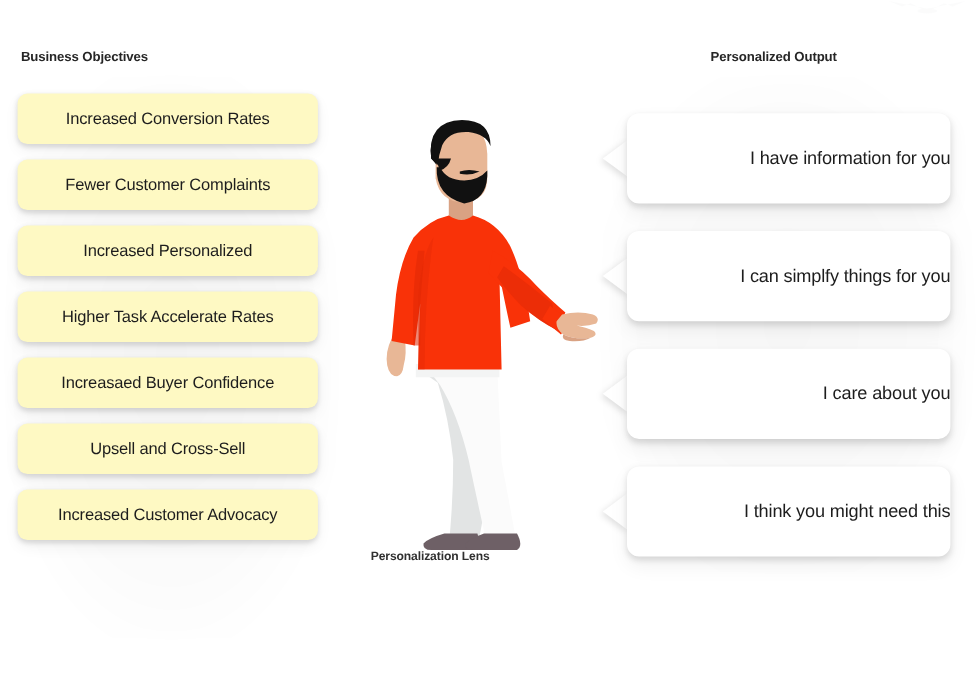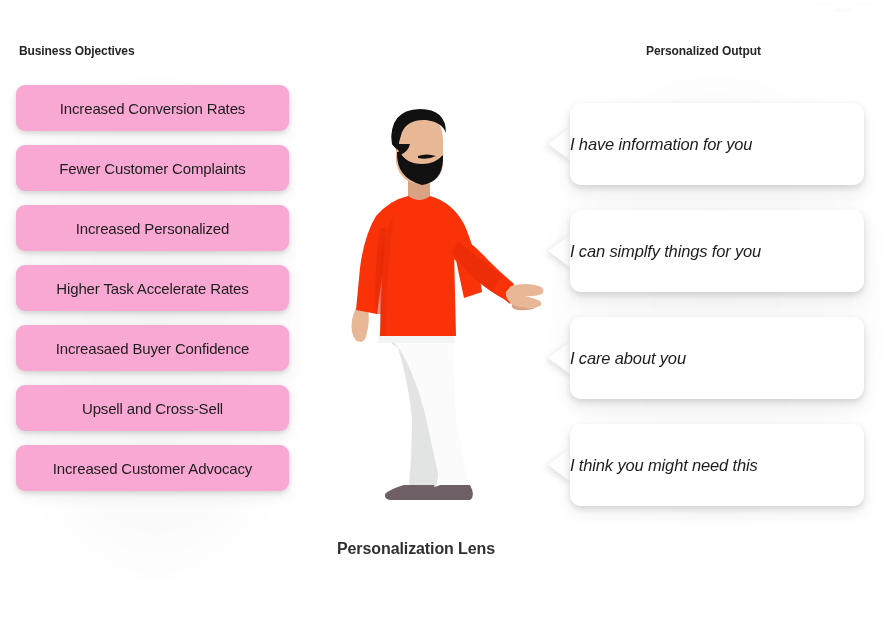--- a/index.html
+++ b/index.html
@@ -74,21 +74,21 @@
     left: 16px;
     top: 85px;
     width: 273px;
   }
   .objective-pill {
     position: relative;
     width: 273px;
     height: 46px;
     margin-bottom: 14px;
     border-radius: 9px;
-    background: #f9a8d4;
+    background: #fef9c3;
     box-shadow: 0 2px 5px rgba(0,0,0,0.13), 0 6px 14px rgba(0,0,0,0.055);
     display: flex;
     align-items: center;
     justify-content: center;
   }
   .objective-label {
     font-size: 15px;
     color: #1d1d1d;
     letter-spacing: -0.15px;
     white-space: nowrap;
@@ -122,44 +122,43 @@
     position: absolute;
     left: 22px;
     top: 0px;
     width: 294px;
     height: 82px;
     border-radius: 11px;
     background: #ffffff;
     box-shadow: 0 3px 6px rgba(0,0,0,0.13), 0 8px 18px rgba(0,0,0,0.06);
     display: flex;
     align-items: center;
-    justify-content: flex-start;
+    justify-content: flex-end;
     z-index: 2;
-    font-style: italic;
   }
   .bubble-text {
     font-size: 16.5px;
     color: #1d1d1d;
     letter-spacing: -0.15px;
     white-space: nowrap;
   }
 
   
   #illustration {
     position: absolute;
     left: 330px;
     top: 100px;
     width: 215px;
     height: 400px;
   }
   #caption-lens {
     position: absolute;
     left: 337px;
-    top: 540px;
-    font-size: 16px;
+    top: 500px;
+    font-size: 11px;
     font-weight: bold;
     color: #303030;
     letter-spacing: -0.1px;
     white-space: nowrap;
   }
 </style>
 </head>
 <body>
 
 <svg id="watermark" viewBox="0 0 74 14" xmlns="http://www.w3.org/2000/svg">

